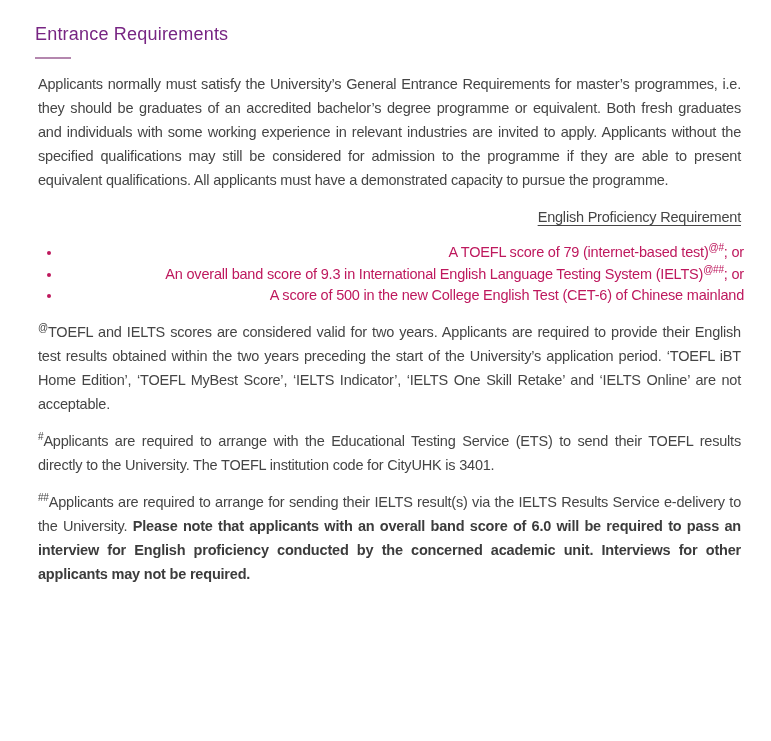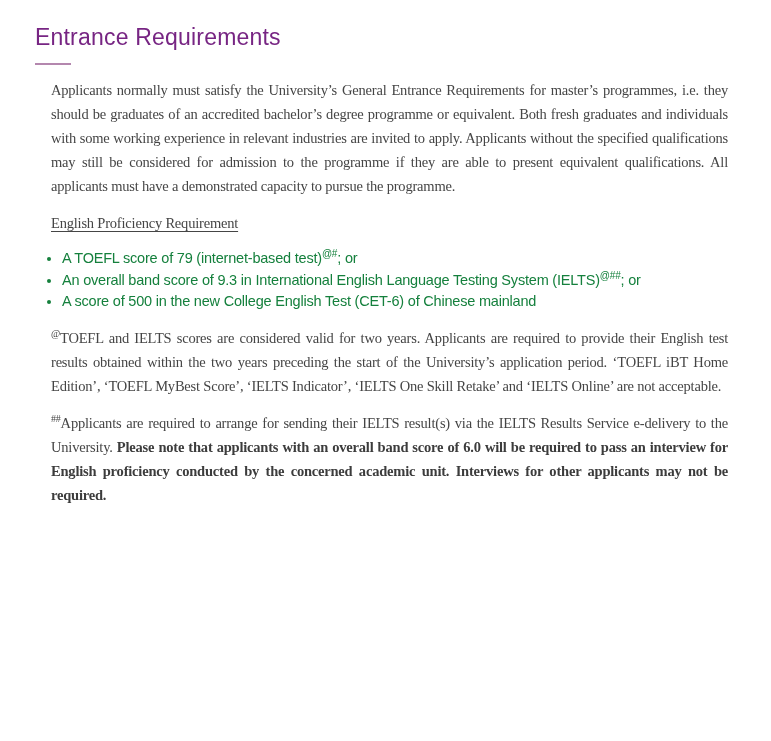--- a/index.html
+++ b/index.html
@@ -8,55 +8,54 @@
     font-family: "Liberation Sans", "DejaVu Sans", sans-serif;
     color: #454545;
   }
   .page {
     width: 771px;
     min-height: 741px;
     background: #ffffff;
     padding: 22px 27px 10px 35px;
   }
   h1.page-title {
-    font-size: 23px;
+    font-size: 18px;
     font-weight: 400;
     letter-spacing: 0.2px;
     color: #772583;
     margin-top: 2px;
   }
   .title-rule {
     width: 36px;
     height: 2px;
     background: #b487ae;
     margin-top: 12px;
     margin-bottom: 2px;
   }
   p.para {
     font-size: 14.5px;
     letter-spacing: -0.2px;
     line-height: 24px;
     text-align: justify;
-    margin: 13px 16px;
+    margin: 13px 3px;
     color: #454545;
-    font-family: Liberation Serif, serif;
   }
-  p.para.no-justify { text-align: left; }
+  p.para.no-justify { text-align: right; }
   .underlined { text-decoration: underline; text-underline-offset: 3px; }
   ul.bullets {
     margin: 13px 0 13px 0;
     padding-left: 27px;
     list-style-type: disc;
   }
   ul.bullets li {
     font-size: 14.5px;
     letter-spacing: -0.2px;
     line-height: 21.5px;
-    text-align: left;
-    color: #15803d;
+    text-align: right;
+    color: #be185d;
   }
   sup.marker {
     font-size: 10px;
     line-height: 0;
     vertical-align: super;
   }
   strong.bold-note { font-weight: 700; color: #3c3c3c; }
 </style>
 </head>
 <body>
@@ -73,16 +72,17 @@
 
 
   <ul class="bullets">
     <li><span>A TOEFL score of 79 (internet-based test)</span><sup class="marker">@#</sup><span>; or</span></li>
     <li><span>An overall band score of 9.3 in International English Language Testing System (IELTS)</span><sup class="marker">@##</sup><span>; or</span></li>
     <li><span>A score of 500 in the new College English Test (CET-6) of Chinese mainland</span><sup class="marker"></sup><span></span></li>
   </ul>
 
   <p class="para"><sup class="marker">@</sup><span>TOEFL and IELTS scores are considered valid for two years. Applicants are required to provide their English test results obtained within the two years preceding the start of the University’s application period. ‘TOEFL iBT Home Edition’, ‘TOEFL MyBest Score’, ‘IELTS Indicator’, ‘IELTS One Skill Retake’ and ‘IELTS Online’ are not acceptable.</span></p>
 
+  <p class="para"><sup class="marker">#</sup><span>Applicants are required to arrange with the Educational Testing Service (ETS) to send their TOEFL results directly to the University. The TOEFL institution code for CityUHK is 3401.</span></p>
 
   <p class="para"><sup class="marker">##</sup><span>Applicants are required to arrange for sending their IELTS result(s) via the IELTS Results Service e-delivery to the University. </span><strong class="bold-note">Please note that applicants with an overall band score of 6.0 will be required to pass an interview for English proficiency conducted by the concerned academic unit. Interviews for other applicants may not be required.</strong></p>
 
 </div>
 
 </body></html>

